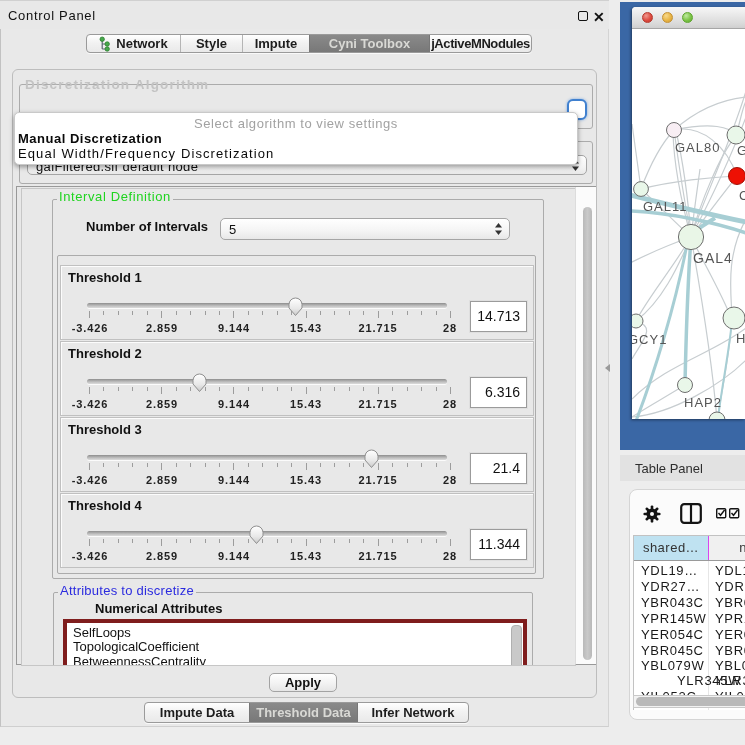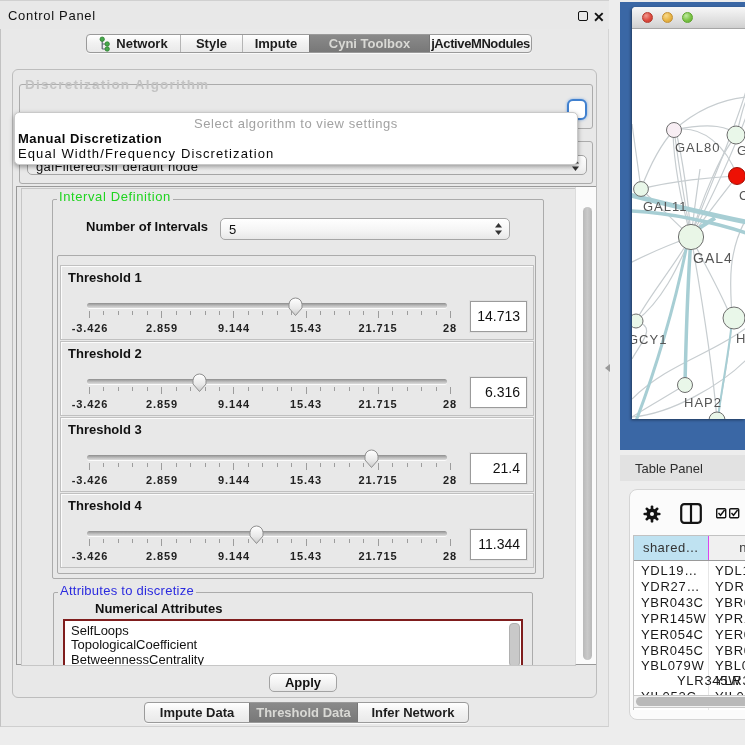--- a/index.html
+++ b/index.html
@@ -58,21 +58,21 @@
  background:repeating-linear-gradient(90deg,#9c9c9c 0 1px,transparent 1px 14.44px);}
 .ticksM{position:absolute;left:27.5px;top:45px;width:362px;height:7px;
  background:repeating-linear-gradient(90deg,#9c9c9c 0 1px,transparent 1px 72.2px);}
 .slabels{position:absolute;left:0;top:56px;width:100%;height:12px;font-size:11px;font-weight:700;color:#222;}
 .slabels i{position:absolute;font-style:normal;transform:translateX(-50%);letter-spacing:0.9px;}
 .thumb{position:absolute;top:30px;width:17px;height:21px;}
 .vbox{position:absolute;left:409px;top:35px;width:57px;height:31px;background:#fff;
  border:1px solid #9b9b9b;box-shadow:0 0 0 1px #dfdfdf;font-size:14px;color:#111;
  text-align:right;line-height:29px;padding-right:6px;box-sizing:border-box;}
 
-#attrlist{left:41px;top:430px;width:456px;height:47px;background:#fff;border:2px solid #7f1d1d;
+#attrlist{left:41px;top:430px;width:456px;height:47px;background:#fff;border:4px solid #7f1d1d;
  font-size:13px;color:#111;overflow:hidden;}
 #attrlist div{padding:1.5px 0 0 6px;height:13px;}
 #alsb{position:absolute;right:1px;top:2px;width:9px;height:43px;padding:0;background:#c9c9c9;
  border-radius:4px;border:1px solid #b0b0b0;}
 
 #applybtn{left:269px;top:673px;width:66px;height:17px;border:1px solid #a3a3a3;border-radius:5px;
  background:linear-gradient(#ffffff,#f2f2f2 55%,#e6e6e6);font-size:13px;font-weight:700;color:#111;
  text-align:center;line-height:17px;}
 
 #gapstrip{left:610px;top:0;width:10px;height:745px;background:#ededed;}

